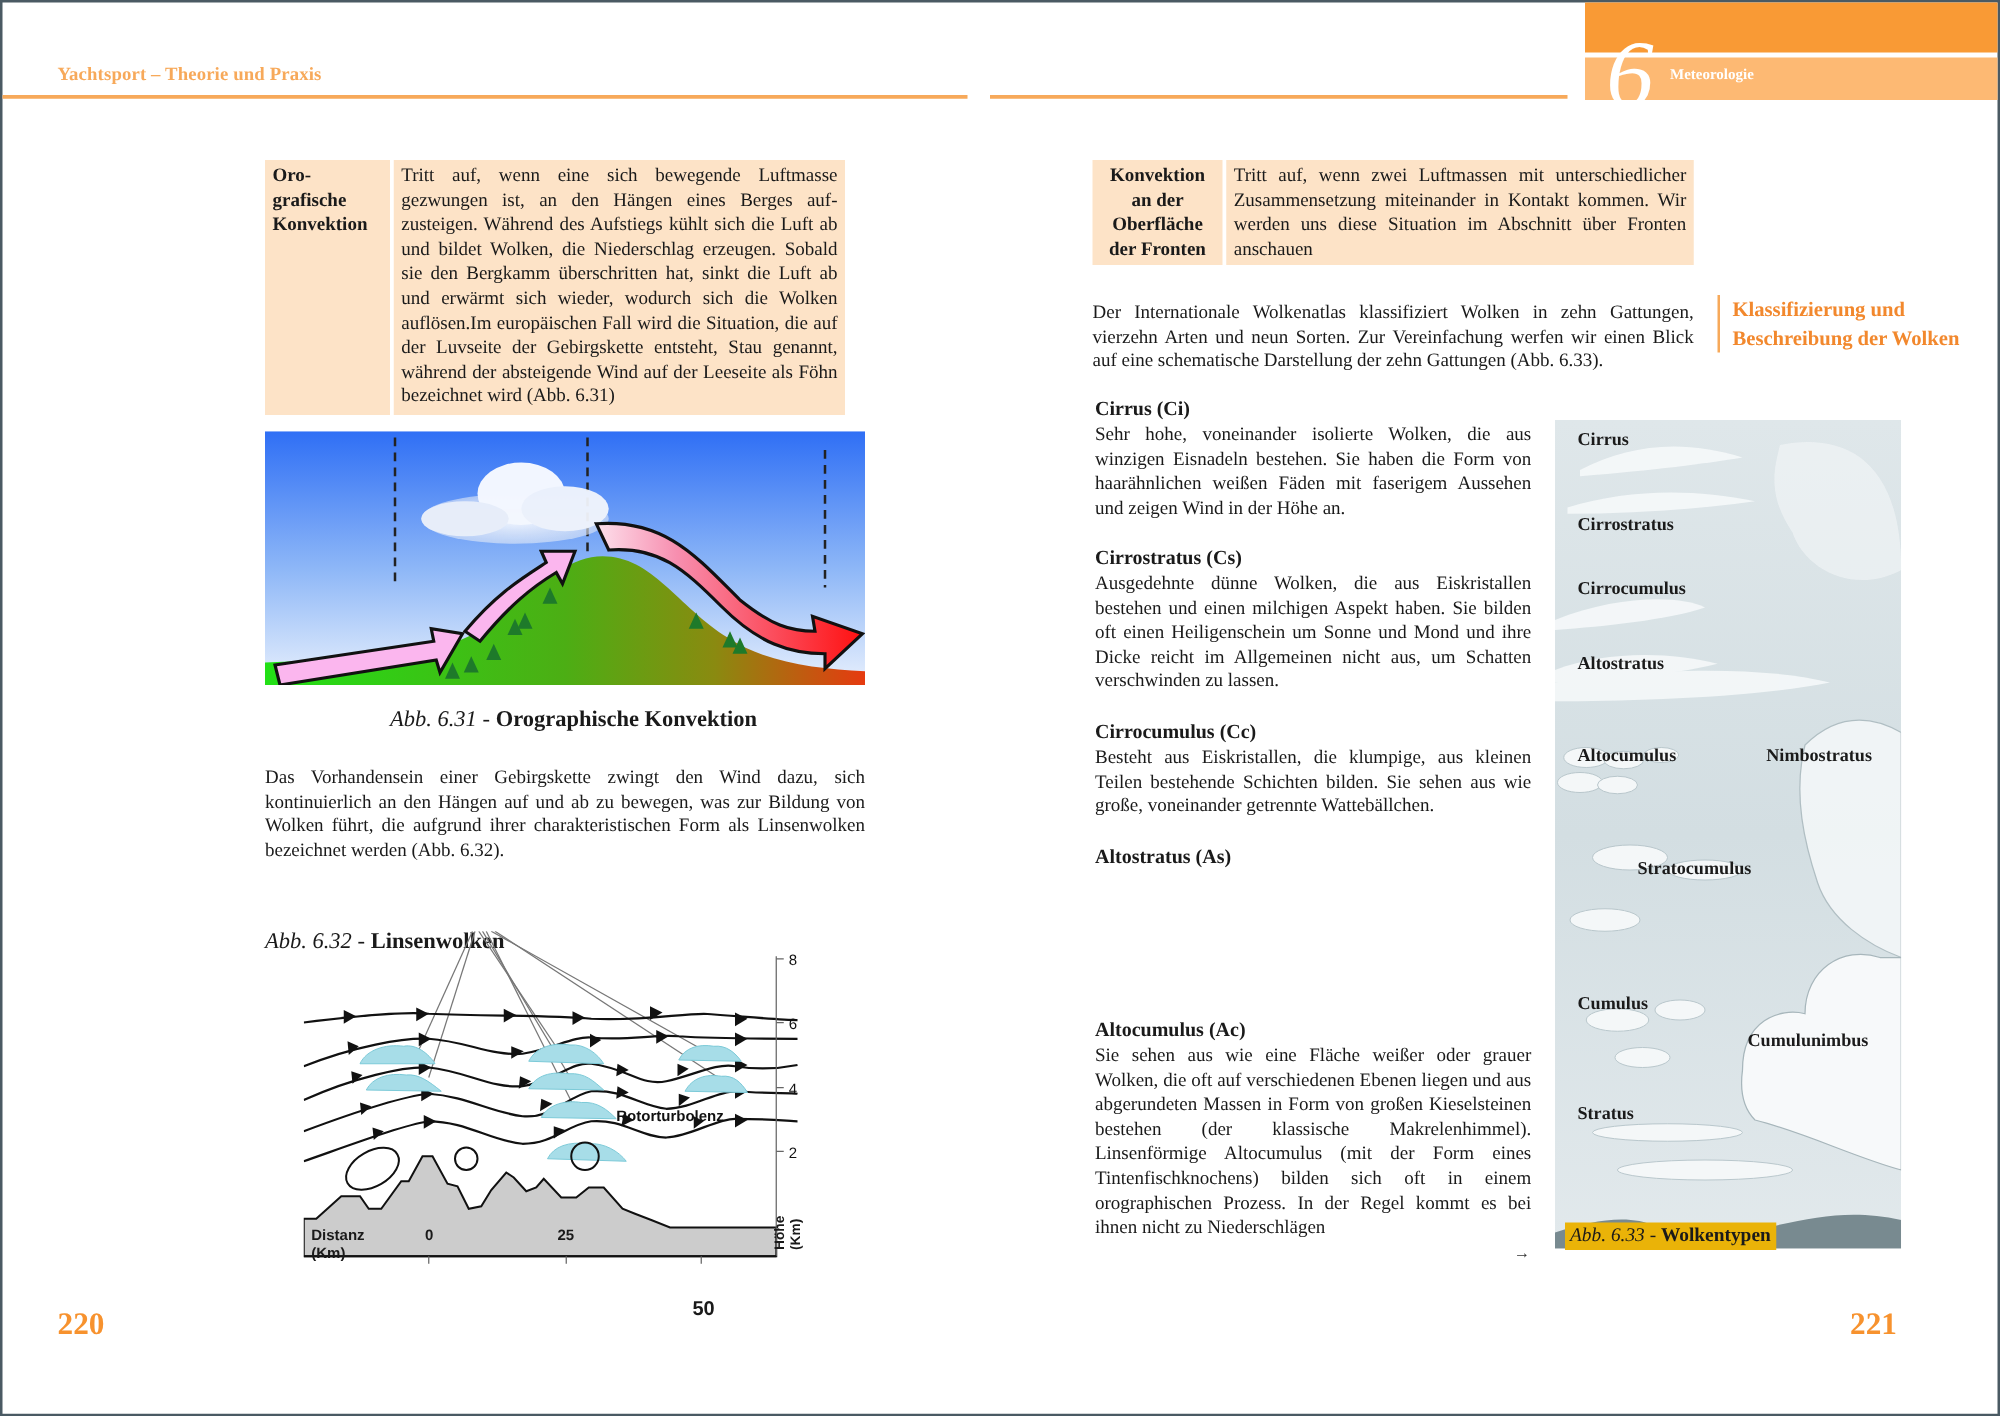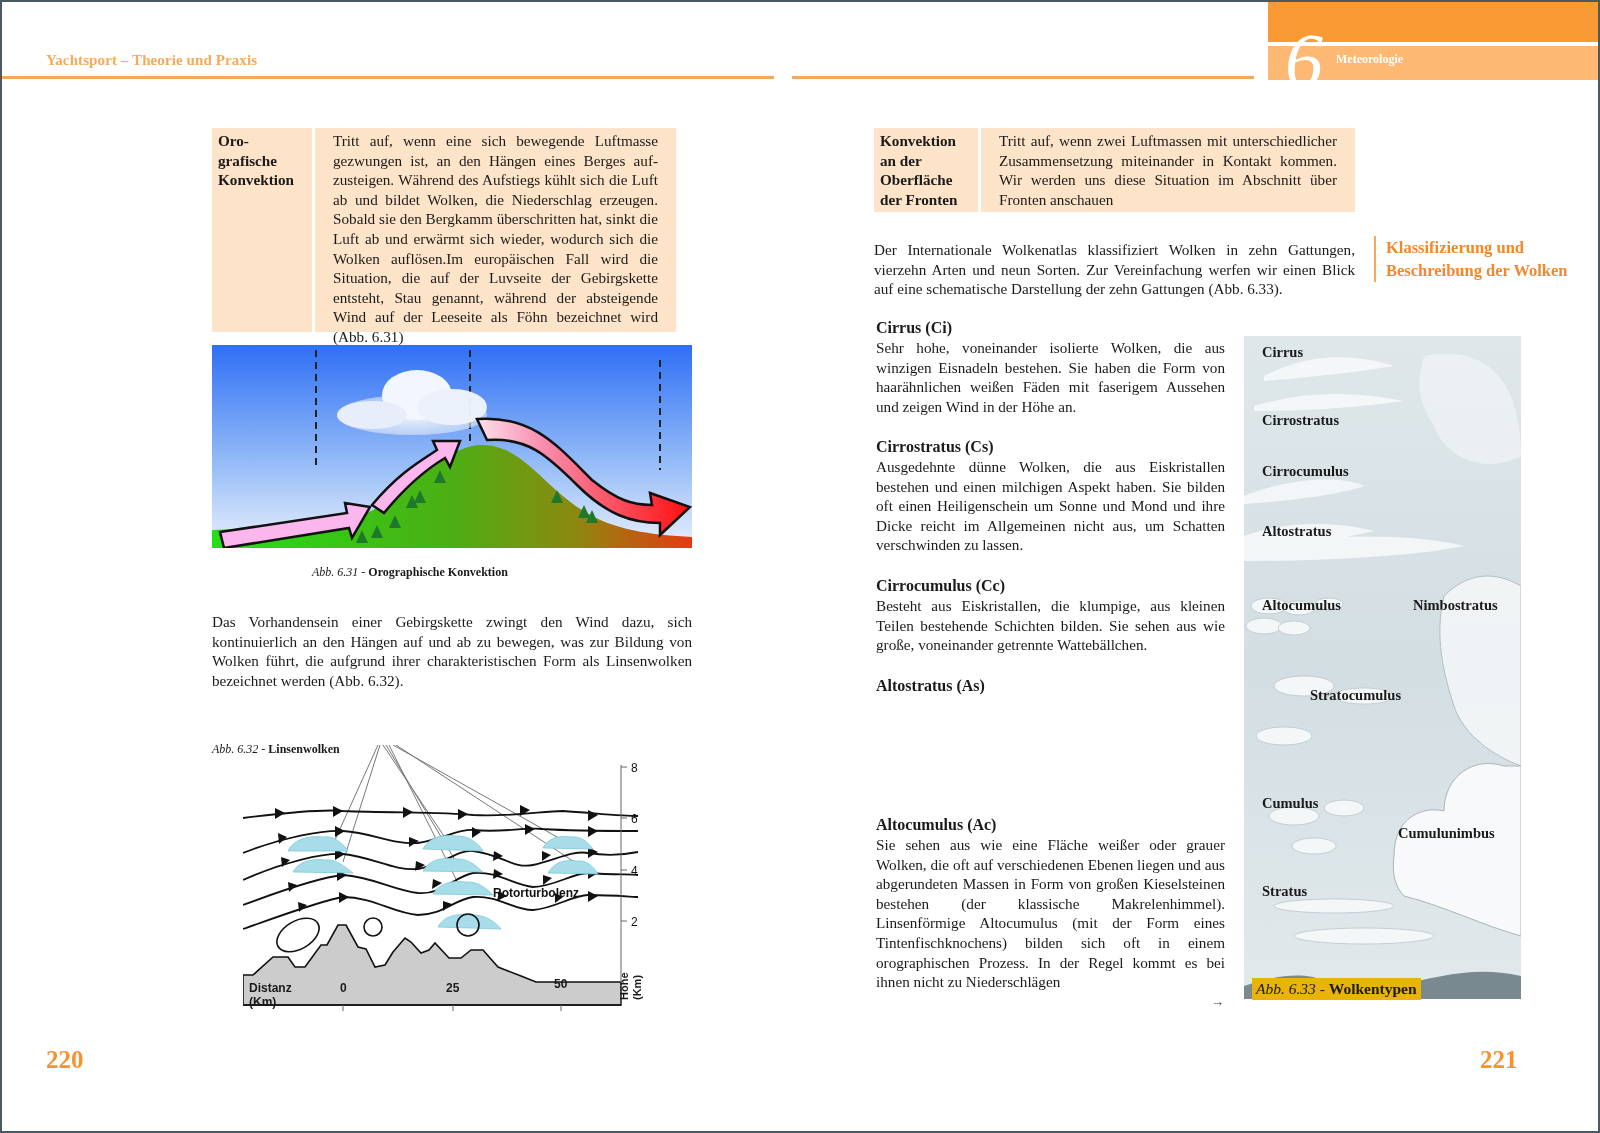--- a/index.html
+++ b/index.html
@@ -10,30 +10,30 @@
   .hdr-left{position:absolute;left:46px;top:52px;font-size:15px;color:#f7a95a;font-weight:bold;letter-spacing:0.1px;}
   .hdr-rule-l{position:absolute;left:2px;top:76px;width:772px;height:3px;background:#f7a95a;}
   .hdr-rule-r{position:absolute;left:792px;top:76px;width:462px;height:3px;background:#f7a95a;}
   .tab-top{position:absolute;left:1268px;top:2px;width:330px;height:40px;background:#f99a35;}
   .tab-bot{position:absolute;left:1268px;top:46px;width:330px;height:34px;background:#fdb973;}
   .chap-num{position:absolute;left:1285px;top:22px;font-size:76px;color:#fff;font-style:italic;line-height:1;}
   .chap-title{position:absolute;left:1336px;top:52px;font-size:12px;color:#fff;font-weight:bold;}
   
   .infobox{position:absolute;background:#fde3c7;display:flex;font-size:15.2px;line-height:19.6px;}
   .infobox .term{font-weight:bold;padding:3px 6px;border-right:3px solid #fff;}
-  .infobox .desc{padding:3px 18px;text-align:justify;}
+  .infobox .desc{padding:3px 6px;text-align:justify;}
   .ib1{left:212px;top:128px;width:464px;height:204px;}
   .ib1 .term{width:88px;}
   .ib1 .desc{flex:1;}
   .ib2{left:874px;top:128px;width:481px;height:84px;}
-  .ib2 .term{width:92px;}
+  .ib2 .term{width:92px;text-align:center;}
   .ib2 .desc{flex:1;}
   
   .fig631{position:absolute;left:212px;top:345px;width:480px;height:203px;}
-  .cap{position:absolute;font-size:12px;}
+  .cap{position:absolute;font-size:18px;}
   .cap i{font-style:italic;}
   .cap b{font-weight:bold;}
   .body-text{position:absolute;font-size:15.2px;line-height:19.6px;text-align:justify;}
   .fig632{position:absolute;left:243px;top:745px;width:420px;height:275px;}
   
   .side-note{position:absolute;left:1374px;top:236px;border-left:2px solid #f7a95a;padding-left:10px;color:#f2882d;font-weight:bold;font-size:16.5px;line-height:23px;width:200px;}
   .cloud-entry{position:absolute;left:876px;width:349px;font-size:15.2px;line-height:19.6px;}
   .cloud-entry h3{margin:0;font-size:16px;font-weight:bold;line-height:20px;}
   .cloud-entry p{margin:0;text-align:justify;}
   .cloud-img{position:absolute;left:1244px;top:336px;width:277px;height:663px;overflow:hidden;}
@@ -208,21 +208,21 @@
   </g>
   <text class="sans" x="250" y="152" font-size="12" font-weight="bold" fill="#111">Rotorturbolenz</text>
 </svg>
 
 <div class="sans" style="position:absolute;left:249px;top:981px;font-size:12px;font-weight:bold;line-height:14px;">
   <div>Distanz</div>
   <div>(Km)</div>
 </div>
 <div class="sans" style="position:absolute;left:340px;top:981px;font-size:12px;font-weight:bold;">0</div>
 <div class="sans" style="position:absolute;left:446px;top:981px;font-size:12px;font-weight:bold;">25</div>
-<div class="sans" style="position:absolute;left:554px;top:977px;font-size:12px;font-weight:bold;">50</div>
+<div class="sans" style="position:absolute;left:554px;top:1039px;font-size:16px;font-weight:bold;">50</div>
 <div class="sans" style="position:absolute;left:618px;top:1000px;font-size:11px;font-weight:bold;transform:rotate(-90deg);transform-origin:left top;line-height:13px;">
   <div>Höhe</div>
   <div>(Km)</div>
 </div>
 
 <div class="page-num" style="left:46px;">220</div>
 
 <div class="infobox ib2">
   <div class="term">Konvektion an der Oberfläche der Fronten</div>
   <div class="desc">Tritt auf, wenn zwei Luftmassen mit unterschiedlicher Zusammensetzung miteinander in Kontakt kommen. Wir werden uns diese Situation im Abschnitt über Fronten anschauen</div>

